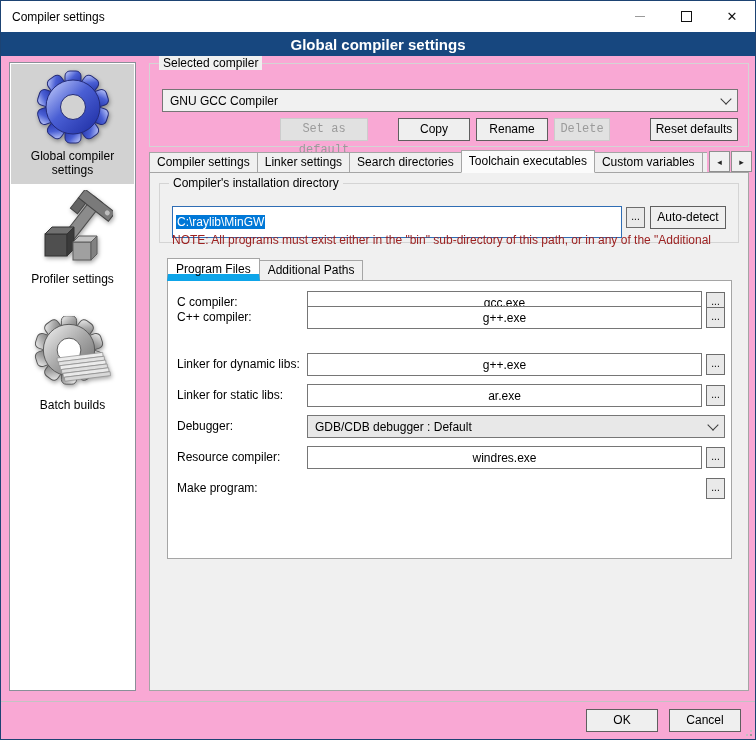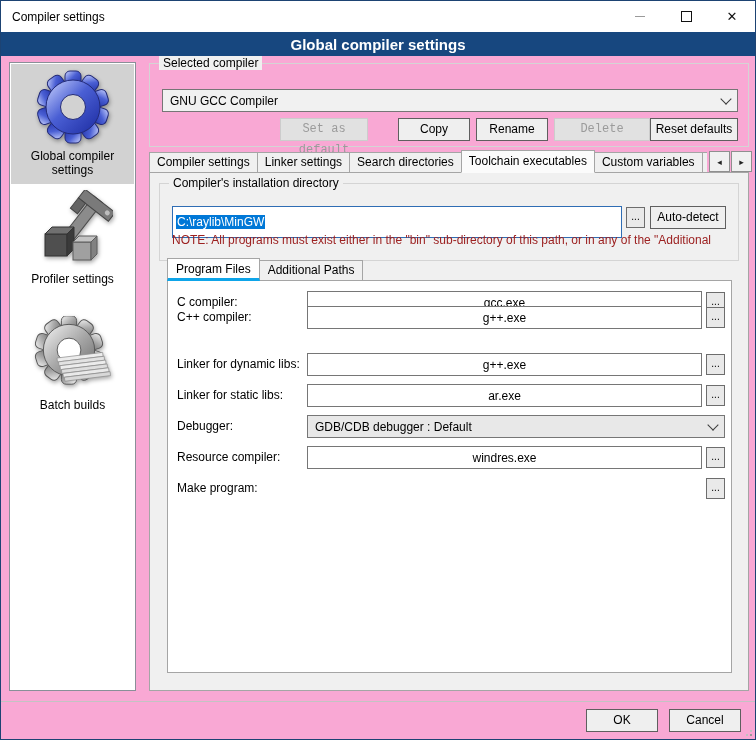--- a/index.html
+++ b/index.html
@@ -55,22 +55,22 @@
   
   .pathfield{position:absolute;left:12px;top:22px;width:450px;height:23px;background:#fff;
     border:1px solid #2f6db4;box-sizing:border-box;display:flex;align-items:center;padding:15px 3px;overflow:hidden;}
   .sel-text{background:#0078d7;color:#fff;padding:0 1px;white-space:nowrap;}
   .note{position:absolute;left:12px;top:49px;width:560px;color:#9c2121;font-size:12px;
     white-space:nowrap;overflow:hidden;}
   
   .ntabs{position:absolute;left:166px;top:257px;height:23px;display:flex;align-items:flex-end;z-index:2;}
   .ntab{height:21px;line-height:19px;padding:0 8px;background:#f0f0f0;border:1px solid #a5a5a5;
     box-sizing:border-box;margin-right:-1px;}
-  .ntab.sel{height:23px;line-height:21px;background:#fff;border-bottom:3px solid #0ea5e9;position:relative;z-index:2;}
-  .npage{position:absolute;left:166px;top:279px;width:565px;height:393px;background:#fff;
+  .ntab.sel{height:23px;line-height:21px;background:#fff;border-bottom:7px solid #0ea5e9;position:relative;z-index:2;}
+  .npage{position:absolute;left:166px;top:279px;width:565px;height:279px;background:#fff;
     border:1px solid #a5a5a5;box-sizing:border-box;z-index:1;}
   .frow{position:absolute;left:0;width:565px;height:23px;}
   .flabel{position:absolute;left:9px;top:0;line-height:23px;font-size:12px;white-space:nowrap;}
   .finput{position:absolute;left:139px;top:0;width:395px;height:23px;border:1px solid #767676;
     box-sizing:border-box;padding:0 5px;font-family:"Liberation Sans",sans-serif;font-size:12px;background:#fff;text-align:center;}
   .fdots{position:absolute;left:538px;top:1px;width:19px;height:21px;}
   .fcombo{position:absolute;left:139px;top:0;width:418px;height:23px;background:#e8e8e8;}
   
   .sep{position:absolute;left:0;top:700px;width:756px;height:0;border-top:1px solid #c3c3c3;}
   .ok-btn{left:585px;top:708px;width:72px;}
@@ -177,21 +177,21 @@
 
   <div class="groupbox" style="left:148px;top:62px;width:600px;height:84px;">
     <span class="legend">Selected compiler</span>
     <div class="combo" style="position:absolute;left:12px;top:25px;width:576px;height:23px;">
       <span>GNU GCC Compiler</span>
       <span class="chev"></span>
     </div>
     <div class="btn disabled" style="left:130px;top:54px;width:88px;">Set as default</div>
     <div class="btn" style="left:248px;top:54px;width:72px;">Copy</div>
     <div class="btn" style="left:326px;top:54px;width:72px;">Rename</div>
-    <div class="btn disabled" style="left:404px;top:54px;width:96px;">Delete</div>
+    <div class="btn disabled" style="left:404px;top:54px;width:56px;">Delete</div>
     <div class="btn" style="left:500px;top:54px;width:88px;">Reset defaults</div>
   </div>
 
   <div class="tabs">
     <div class="tab">Compiler settings</div>
     <div class="tab">Linker settings</div>
     <div class="tab">Search directories</div>
     <div class="tab sel">Toolchain executables</div>
     <div class="tab">Custom variables</div>
     <div class="tab">Builc</div>
@@ -200,21 +200,21 @@
     <div class="arrow-btn">
         <span>◂</span>
       </div>
     <div class="arrow-btn">
         <span>▸</span>
       </div>
   </div>
 
   <div class="page"></div>
 
-  <div class="groupbox" style="left:158px;top:182px;width:580px;height:78px;z-index:2;">
+  <div class="groupbox" style="left:158px;top:182px;width:580px;height:60px;z-index:2;">
     <span class="legend">Compiler's installation directory</span>
     <div class="pathfield">
       <span class="sel-text">C:\raylib\MinGW</span>
     </div>
     <div class="dots-btn" style="position:absolute;left:466px;top:23px;width:19px;height:21px;">...</div>
     <div class="btn" style="left:490px;top:22px;width:76px;">Auto-detect</div>
     <div class="note">NOTE: All programs must exist either in the "bin" sub-directory of this path, or in any of the "Additional</div>
   </div>
 
   <div class="ntabs">

